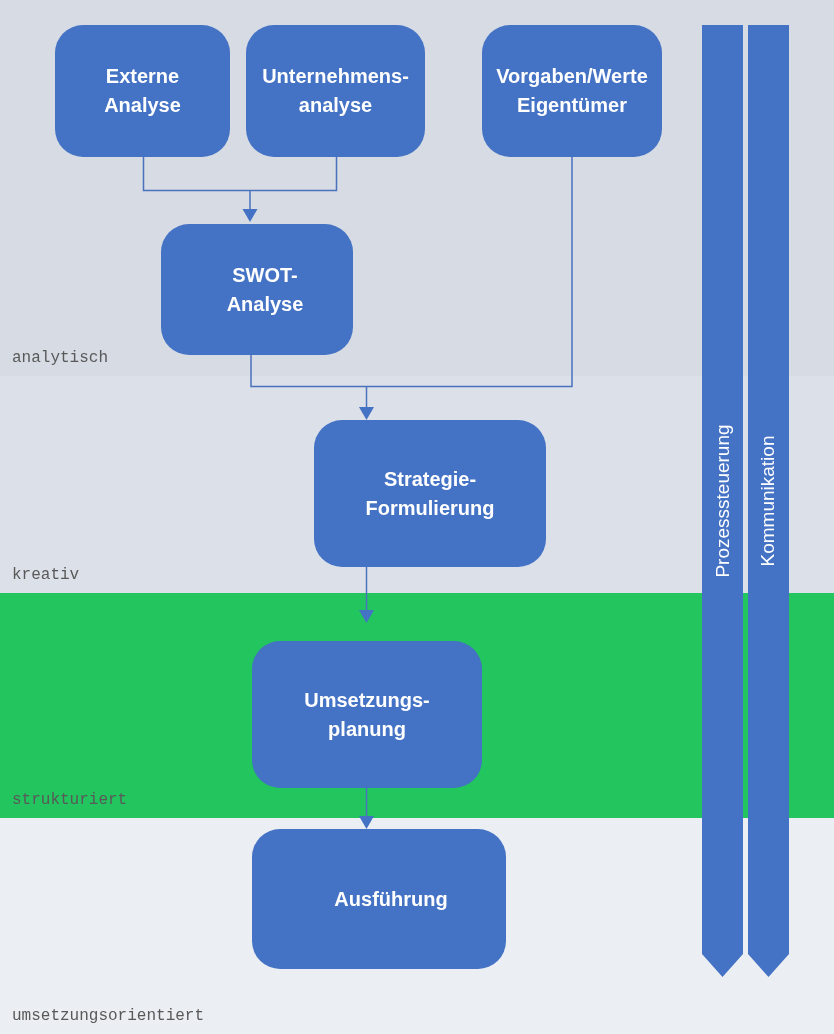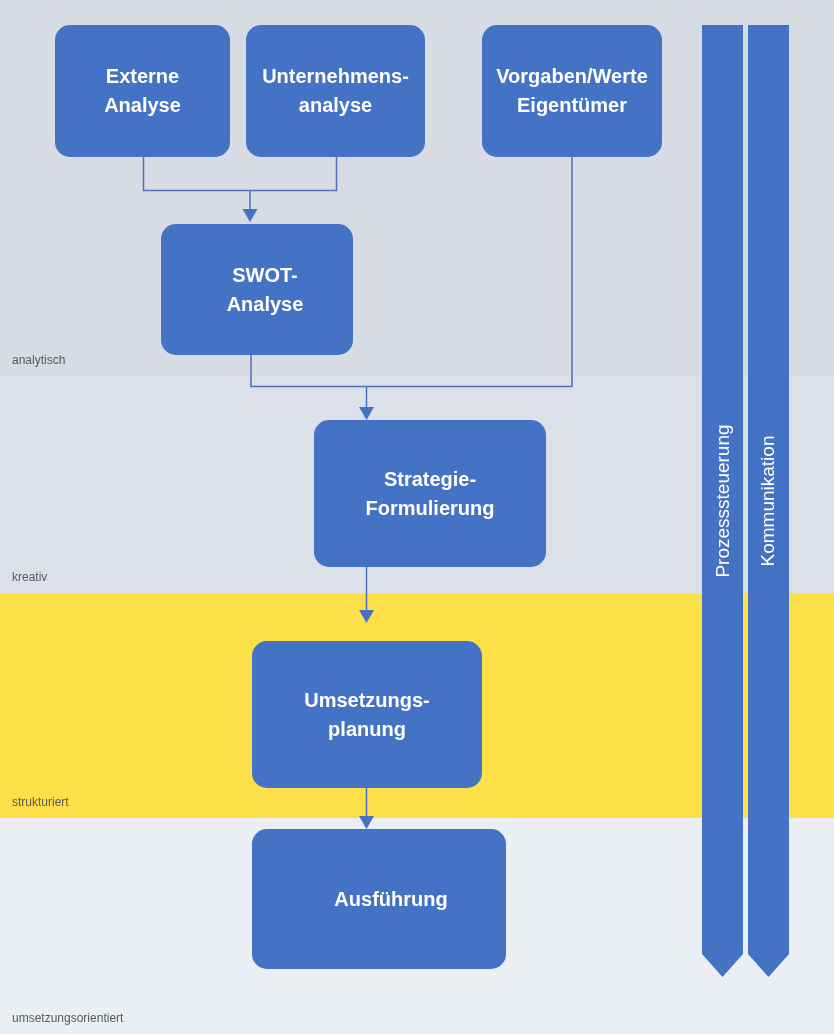--- a/index.html
+++ b/index.html
@@ -15,42 +15,43 @@
     overflow: hidden;
   }
   
   .band {
     position: absolute;
     left: 0;
     width: 834px;
   }
   .band-1 { top: 0;     height: 376px; background: #d6dbe4; }
   .band-2 { top: 376px; height: 217px; background: #dce1e9; text-align: right; }
-  .band-3 { top: 593px; height: 225px; background: #fde047; }
+  .band-3 { top: 593px; height: 225px; background: #22c55e; }
   .band-4 { top: 818px; height: 216px; background: #ebeef3; }
   .band-label {
     position: absolute;
     left: 12px;
     bottom: 9px;
-    font-size: 12px;
+    font-size: 16px;
     color: #595959;
     white-space: nowrap;
+    font-family: Liberation Mono, monospace;
   }
   
   .connector-layer {
     position: absolute;
     left: 0;
     top: 0;
     pointer-events: none;
   }
   
   .node {
     position: absolute;
     background: #4472c4;
-    border-radius: 15px;
+    border-radius: 28px;
     color: #ffffff;
     font-weight: bold;
     font-size: 20px;
     line-height: 29px;
     display: flex;
     flex-direction: column;
     align-items: center;
     justify-content: center;
     text-align: center;
   }

